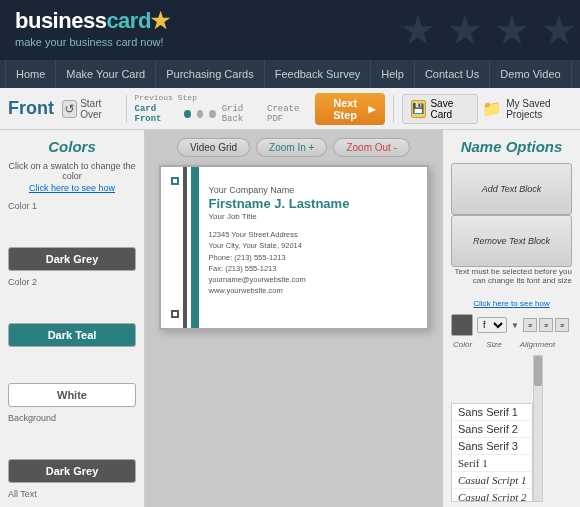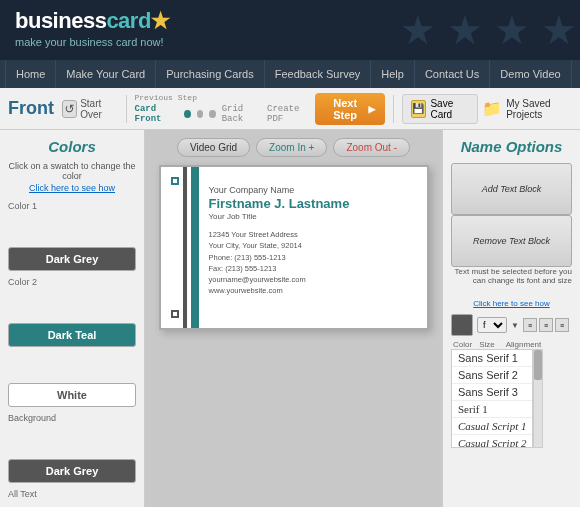--- a/index.html
+++ b/index.html
@@ -342,30 +342,33 @@
     .align-btn {
       width: 14px; height: 14px;
       border: 1px solid #aaa;
       background: #e0e0e0;
       font-size: 7px;
       display: flex; align-items: center; justify-content: center;
       cursor: pointer;
     }
     .text-control-labels {
       display: flex;
-      gap: 3px;
+      gap: 10px;
       font-size: 8px;
       color: #666;
+      margin-bottom: 6px;
       padding-left: 2px;
+      font-style: italic;
     }
     .font-list {
       border: 1px solid #ccc;
       background: white;
       overflow-y: auto;
       height: 99px;
+      margin-top: 48px;
     }
     .font-item {
       padding: 2px 6px;
       font-size: 11px;
       cursor: pointer;
       border-bottom: 1px solid #eee;
       color: #333;
     }
     .font-sans1 { font-family: Arial, sans-serif; }
     .font-sans2 { font-family: 'Trebuchet MS', sans-serif; }

